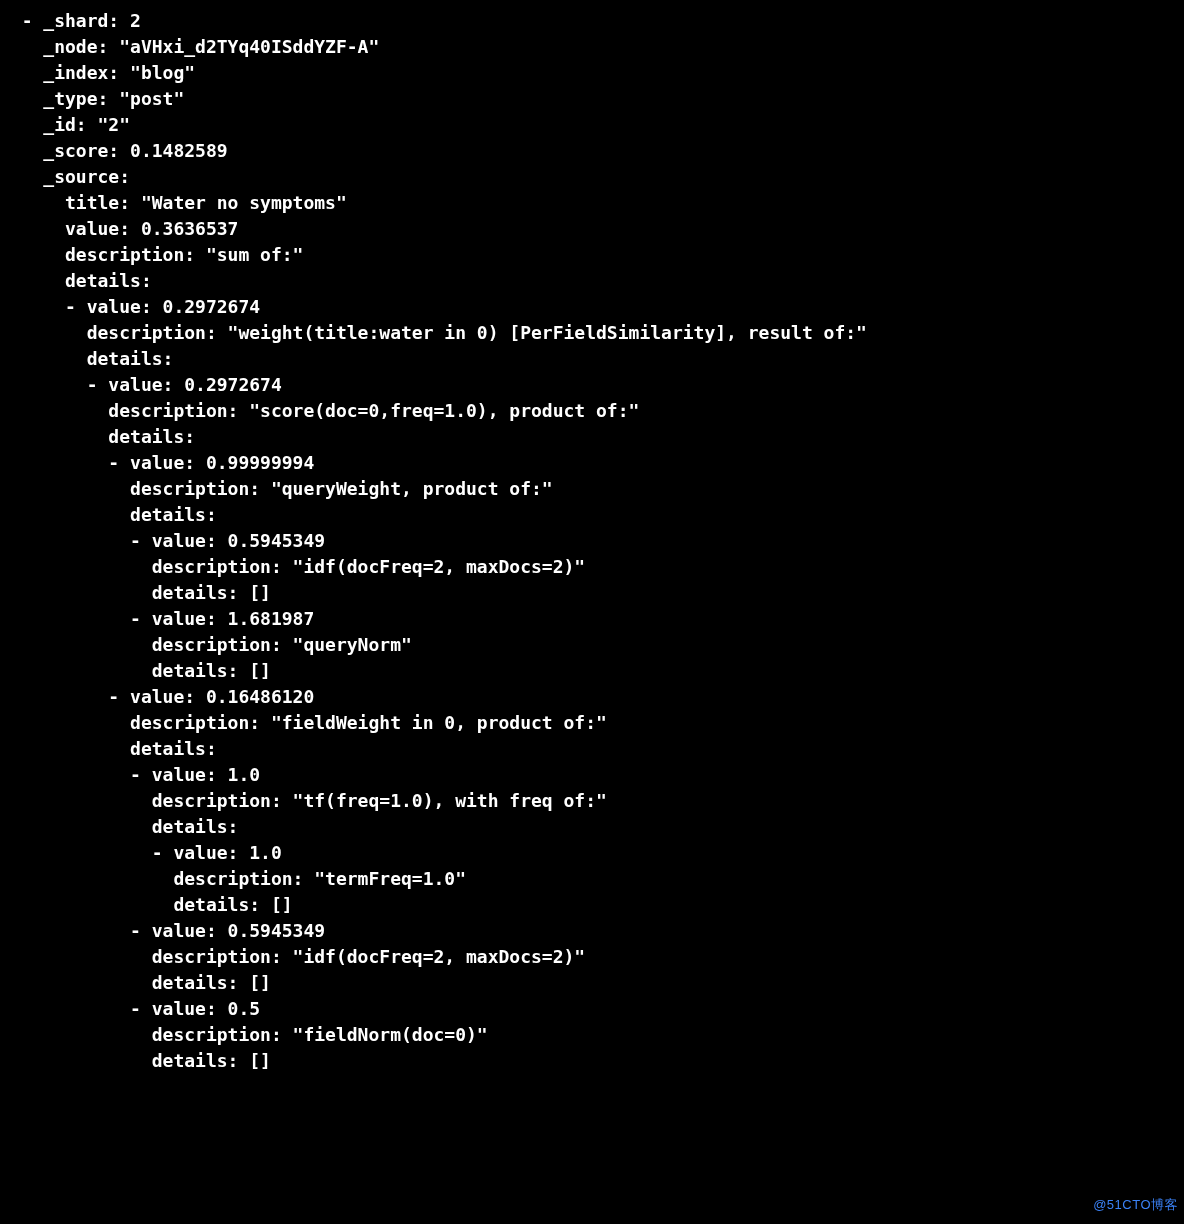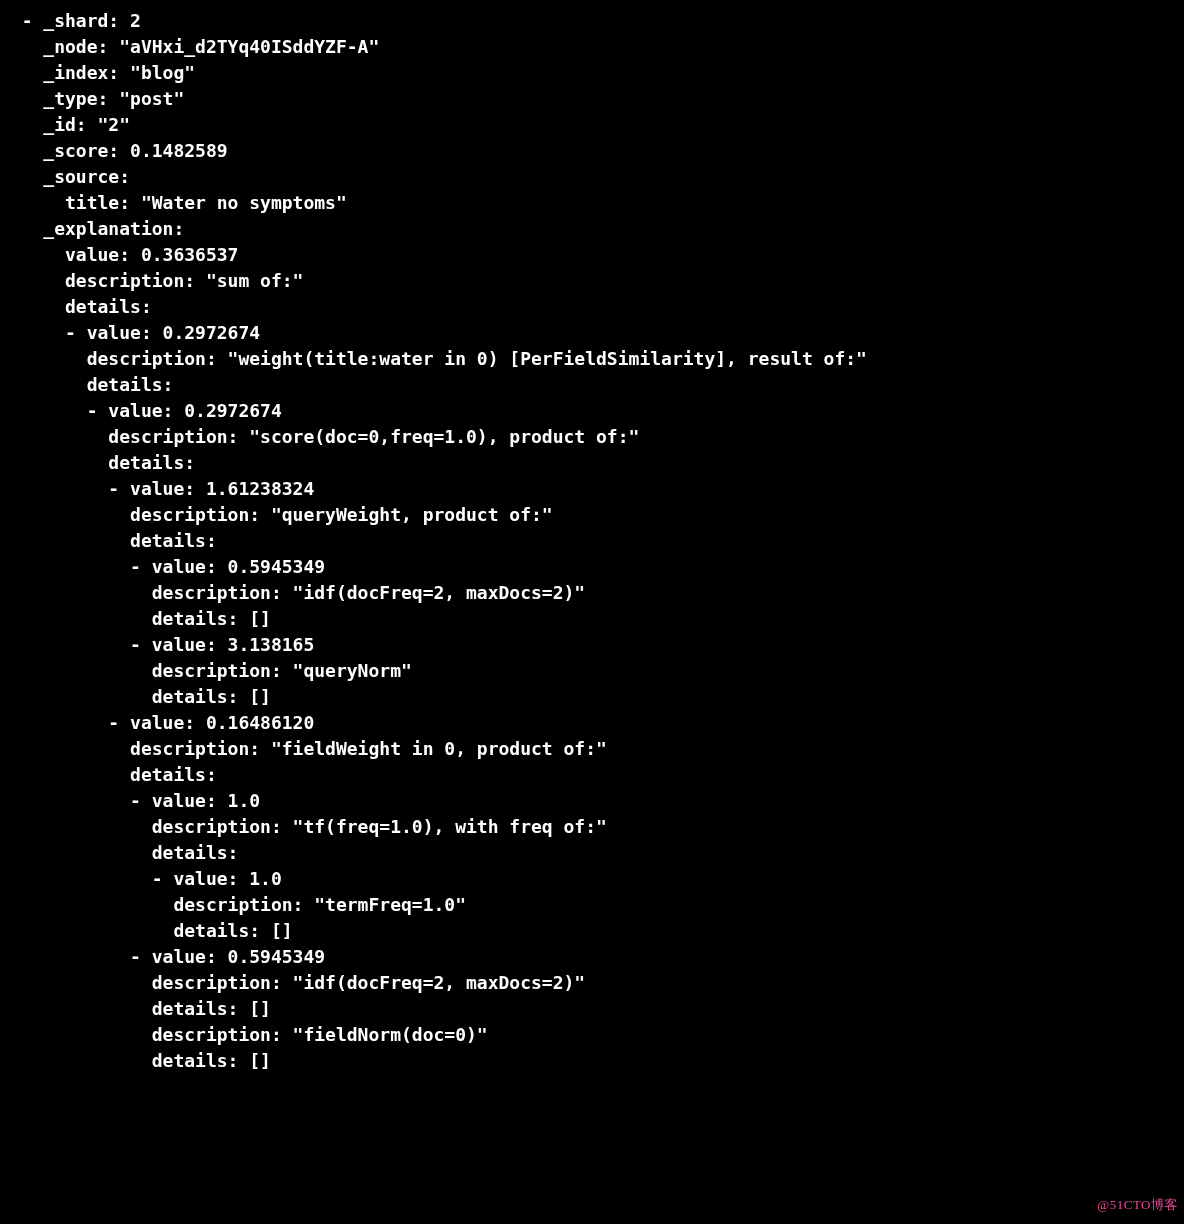--- a/index.html
+++ b/index.html
@@ -14,66 +14,66 @@
     height: 1224px;
     overflow: hidden;
     box-sizing: border-box;
     position: relative;
   }
   .line { white-space: pre; font-weight: bold; }
   .watermark {
     position: absolute;
     right: 6px;
     bottom: 6px;
-    color: #ec4899;
+    color: #3b82f6;
     font-size: 13px;
-    font-family: Liberation Serif, serif;
+    font-family: Liberation Sans, sans-serif;
     letter-spacing: 0.5px;
   }
 </style>
 </head>
 <body>
 
 <div id="terminal">
     <div class="line">  - _shard: 2</div>
     <div class="line">    _node: "aVHxi_d2TYq40ISddYZF-A"</div>
     <div class="line">    _index: "blog"</div>
     <div class="line">    _type: "post"</div>
     <div class="line">    _id: "2"</div>
     <div class="line">    _score: 0.1482589</div>
     <div class="line">    _source:</div>
     <div class="line">      title: "Water no symptoms"</div>
-    <div class="line">    _explanation:</div>
     <div class="line">      value: 0.3636537</div>
     <div class="line">      description: "sum of:"</div>
     <div class="line">      details:</div>
     <div class="line">      - value: 0.2972674</div>
     <div class="line">        description: "weight(title:water in 0) [PerFieldSimilarity], result of:"</div>
     <div class="line">        details:</div>
     <div class="line">        - value: 0.2972674</div>
     <div class="line">          description: "score(doc=0,freq=1.0), product of:"</div>
     <div class="line">          details:</div>
-    <div class="line">          - value: 1.61238324</div>
+    <div class="line">          - value: 0.99999994</div>
     <div class="line">            description: "queryWeight, product of:"</div>
     <div class="line">            details:</div>
     <div class="line">            - value: 0.5945349</div>
     <div class="line">              description: "idf(docFreq=2, maxDocs=2)"</div>
     <div class="line">              details: []</div>
-    <div class="line">            - value: 3.138165</div>
+    <div class="line">            - value: 1.681987</div>
     <div class="line">              description: "queryNorm"</div>
     <div class="line">              details: []</div>
     <div class="line">          - value: 0.16486120</div>
     <div class="line">            description: "fieldWeight in 0, product of:"</div>
     <div class="line">            details:</div>
     <div class="line">            - value: 1.0</div>
     <div class="line">              description: "tf(freq=1.0), with freq of:"</div>
     <div class="line">              details:</div>
     <div class="line">              - value: 1.0</div>
     <div class="line">                description: "termFreq=1.0"</div>
     <div class="line">                details: []</div>
     <div class="line">            - value: 0.5945349</div>
     <div class="line">              description: "idf(docFreq=2, maxDocs=2)"</div>
     <div class="line">              details: []</div>
+    <div class="line">            - value: 0.5</div>
     <div class="line">              description: "fieldNorm(doc=0)"</div>
     <div class="line">              details: []</div>
   </div>
 
 <div class="watermark">@51CTO博客</div>
 
 </body></html>

